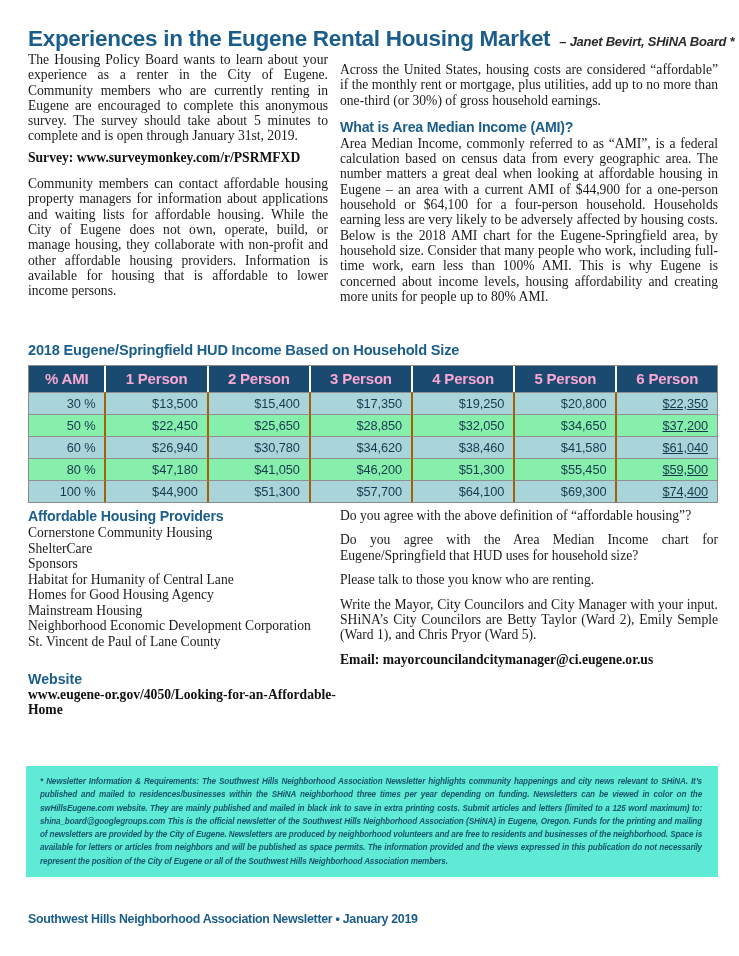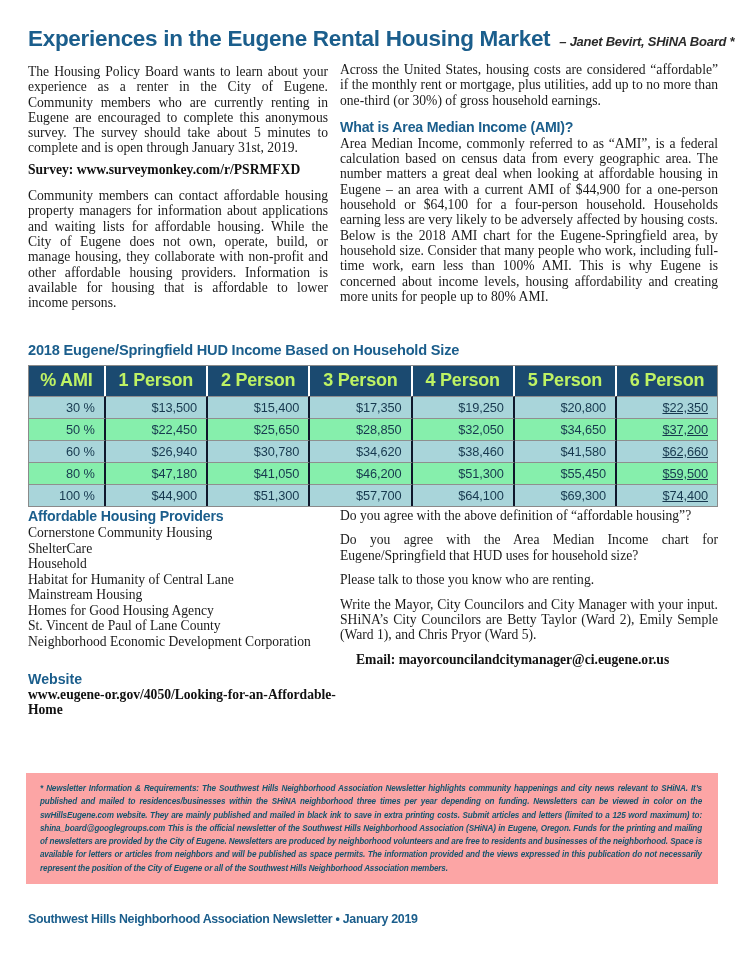--- a/index.html
+++ b/index.html
@@ -32,21 +32,21 @@
     font-family:"Liberation Sans", sans-serif;
     font-weight:bold;
     font-style:italic;
     font-size:13px;
     color:#2b2b2b;
     white-space:nowrap;
     letter-spacing:-0.25px;
   }
 
   
-  .col-left  { position:absolute; left:28px; top:64px;  width:300px; }
+  .col-left  { position:absolute; left:28px; top:52px;  width:300px; }
   .col-right { position:absolute; left:340px; top:62px; width:378px; }
 
   h3.sec {
     font-family:"Liberation Sans", sans-serif;
     font-weight:bold;
     font-size:14.2px;
     color:#1b5e8c;
     margin:0 0 1px 0;
     letter-spacing:-0.2px;
   }
@@ -78,70 +78,69 @@
     position:absolute; left:28px; top:365px;
     width:690px;
     border-collapse:separate;
     border-spacing:0;
     font-family:"Liberation Sans", sans-serif;
     background:#ffffff;
     border:1px solid #8a8a8a;
   }
   table.ami th {
     background:#1b4a70;
-    color:#bef264;
-    font-size:18px;
+    color:#f9a8d4;
+    font-size:15px;
     font-weight:bold;
     text-align:center;
     padding:4px 6px 5px 6px;
     border-right:2px solid #ffffff;
     letter-spacing:-0.2px;
   }
   table.ami th:last-child { border-right:none; }
   table.ami td {
     font-size:12.8px;
     text-align:right;
     padding:3px 9px 3px 6px;
     color:#17394f;
-    border-right:2px solid #0f172a;
+    border-right:2px solid #a16207;
     border-top:1px solid #8f8f8f;
     letter-spacing:-0.1px;
   }
   table.ami td:last-child { border-right:none;text-decoration:underline; }
   table.ami tr.shade td { background:#a9d5da; }
   table.ami tr.plain td { background:#86efac; }
 
   
   .low-left  { position:absolute; left:28px; top:508px; width:310px; }
   .low-right { position:absolute; left:340px; top:508px; width:378px; }
   ul.providers { list-style:none; margin:0; padding:0; }
   ul.providers li {
     font-size:13.6px; line-height:15.5px; color:#1a1a1a;
   }
   .q { margin:0 0 9px 0; font-size:13.6px; line-height:15.4px;
        text-align:justify; color:#1a1a1a; }
   .q.nojust { text-align:left; }
   .email {
-    margin:3px 0 0 16px; font-size:13.6px; font-weight:bold; color:#111;
+    margin:3px 0 0 0; font-size:13.6px; font-weight:bold; color:#111;
   }
   .website-head {
     font-family:"Liberation Sans", sans-serif;
     font-weight:bold; font-size:14.2px; color:#1b5e8c;
     margin:22px 0 0 0;
   }
   .website-url {
     margin:0; font-size:13.6px; font-weight:bold; line-height:15.3px; color:#111;
   }
 
   
   .footnote {
     position:absolute; left:26px; top:766px; width:692px;
-    background:#fca5a5;
+    background:#5eead4;
     padding:9px 16px 9px 14px;
-    margin-top:7px;
   }
   .footnote p {
     margin:0;
     font-family:"Liberation Sans", sans-serif;
     font-style:italic;
     font-weight:bold;
     font-size:8.15px;
     line-height:13.3px;
     color:#17566f;
     text-align:justify;
@@ -211,21 +210,21 @@
         <td>$34,650</td>
         <td>$37,200</td>
       </tr>
       <tr class="shade">
         <td>60 %</td>
         <td>$26,940</td>
         <td>$30,780</td>
         <td>$34,620</td>
         <td>$38,460</td>
         <td>$41,580</td>
-        <td>$62,660</td>
+        <td>$61,040</td>
       </tr>
       <tr class="plain">
         <td>80 %</td>
         <td>$47,180</td>
         <td>$41,050</td>
         <td>$46,200</td>
         <td>$51,300</td>
         <td>$55,450</td>
         <td>$59,500</td>
       </tr>
@@ -239,26 +238,26 @@
         <td>$74,400</td>
       </tr>
     </tbody>
   </table>
 
   <div class="low-left">
     <h3 class="sec">Affordable Housing Providers</h3>
     <ul class="providers">
       <li>Cornerstone Community Housing</li>
       <li>ShelterCare</li>
-      <li>Household</li>
+      <li>Sponsors</li>
       <li>Habitat for Humanity of Central Lane</li>
+      <li>Homes for Good Housing Agency</li>
       <li>Mainstream Housing</li>
-      <li>Homes for Good Housing Agency</li>
+      <li>Neighborhood Economic Development Corporation</li>
       <li>St. Vincent de Paul of Lane County</li>
-      <li>Neighborhood Economic Development Corporation</li>
     </ul>
     <h3 class="website-head">Website</h3>
     <p class="website-url">www.eugene-or.gov/4050/Looking-for-an-Affordable-Home</p>
   </div>
 
   <div class="low-right">
     <p class="q nojust">Do you agree with the above definition of “affordable housing”?</p>
     <p class="q">Do you agree with the Area Median Income chart for Eugene/Springfield that HUD uses for household size?</p>
     <p class="q nojust">Please talk to those you know who are renting.</p>
     <p class="q">Write the Mayor, City Councilors and City Manager with your input. SHiNA’s City Councilors are Betty Taylor (Ward 2), Emily Semple (Ward 1), and Chris Pryor (Ward 5).</p>

